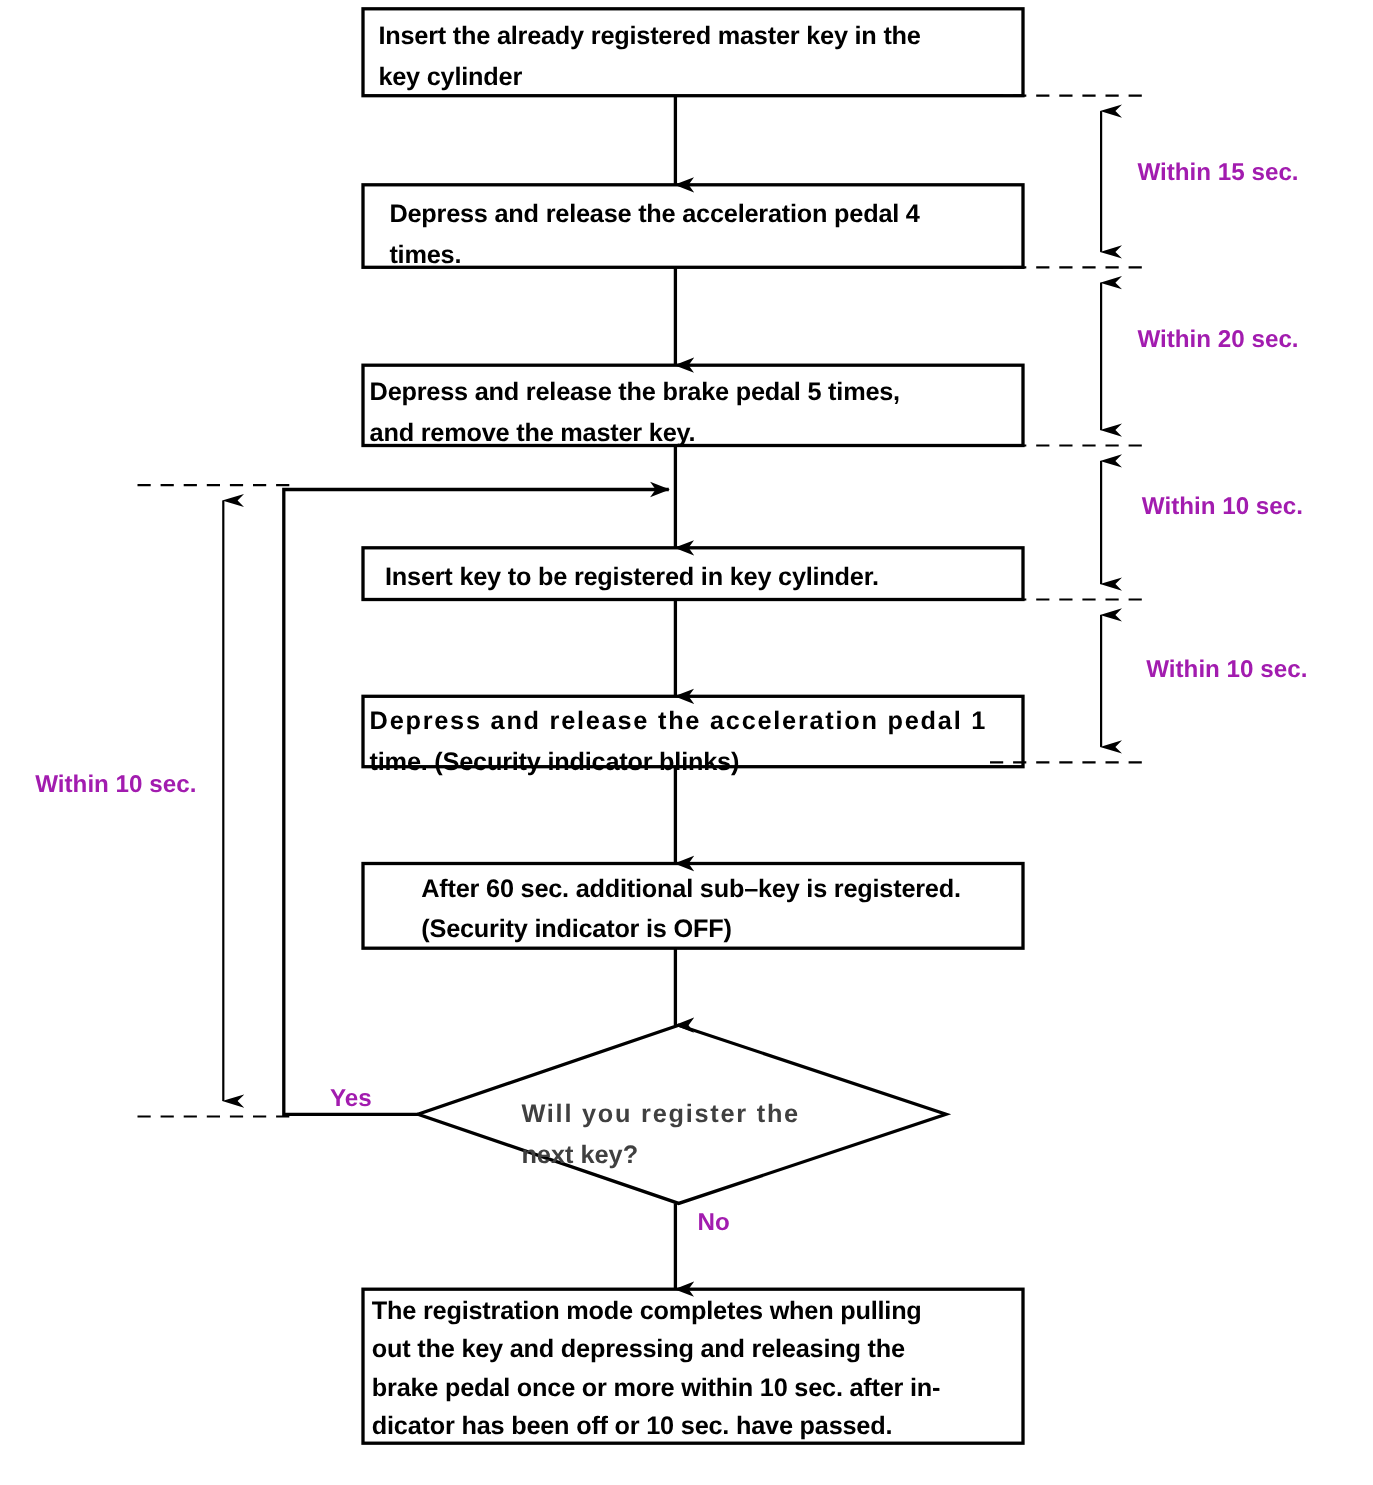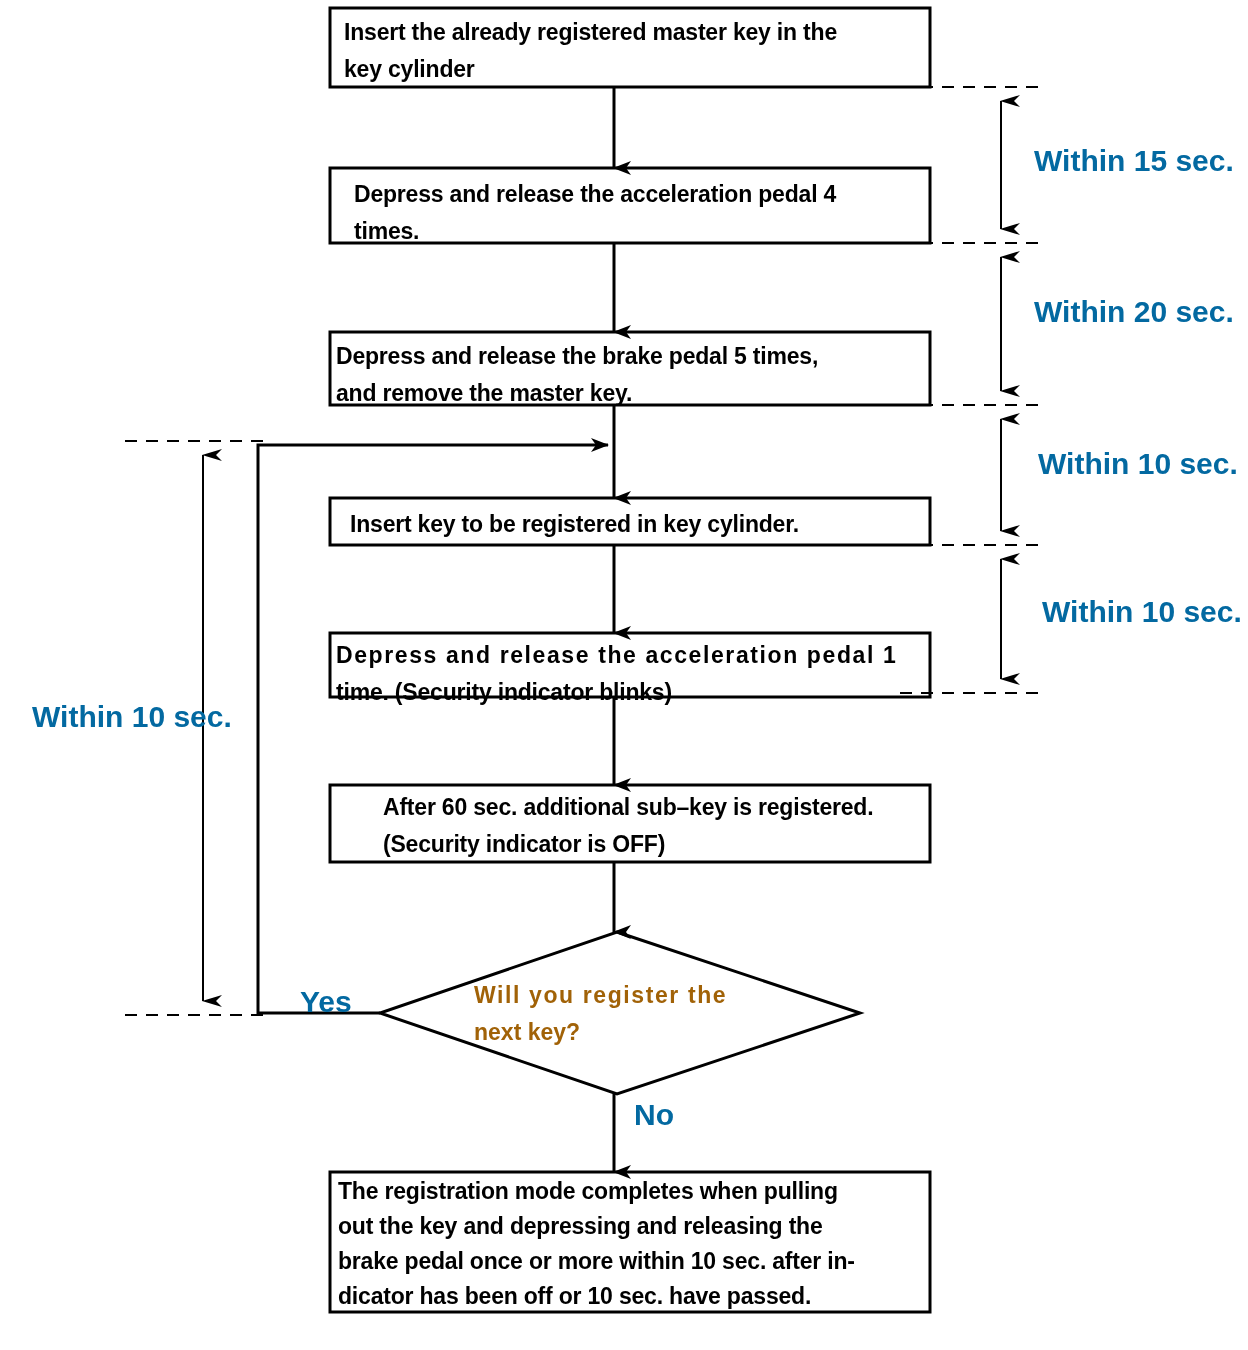--- a/index.html
+++ b/index.html
@@ -35,32 +35,33 @@
     letter-spacing: -0.2px;
   }
   .box-text { }
   .justify-line {
     display: block;
   }
   .label-text {
     position: absolute;
     font-family: "Liberation Sans", sans-serif;
     font-weight: bold;
-    font-size: 30px;
-    color: #0369a1;
+    font-size: 22px;
+    color: #a21caf;
     white-space: nowrap;
   }
   .diamond-text {
     position: absolute;
     font-family: "Liberation Sans", sans-serif;
     font-weight: bold;
     font-size: 23px;
     line-height: 37px;
-    color: #a16207;
+    color: #404040;
     white-space: pre-line;
+    margin-top: 17px;
   }
   .wide-spaced {
     letter-spacing: 1.6px;
   }
 </style>
 </head>
 <body>
 
 <div id="canvas">
 

